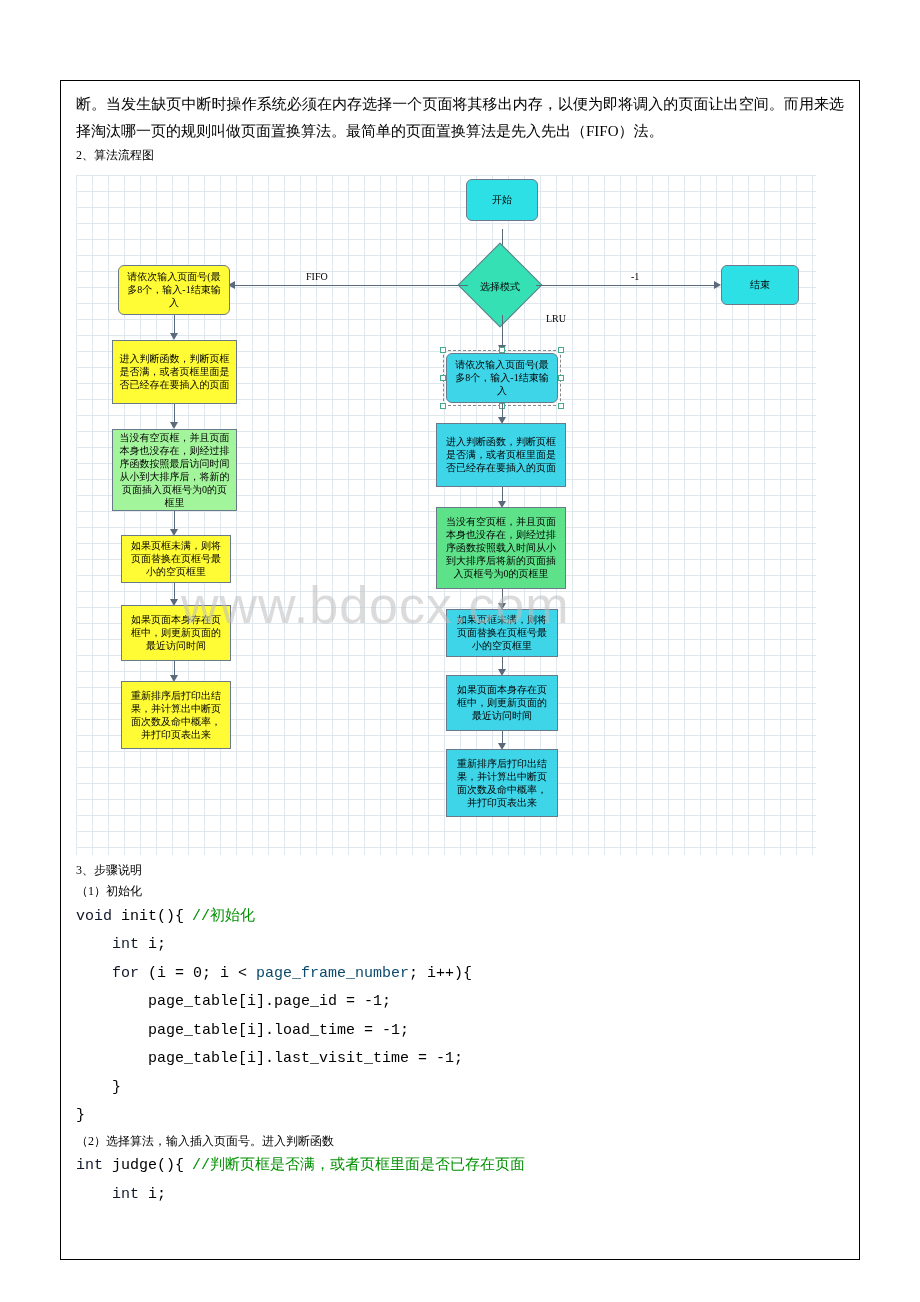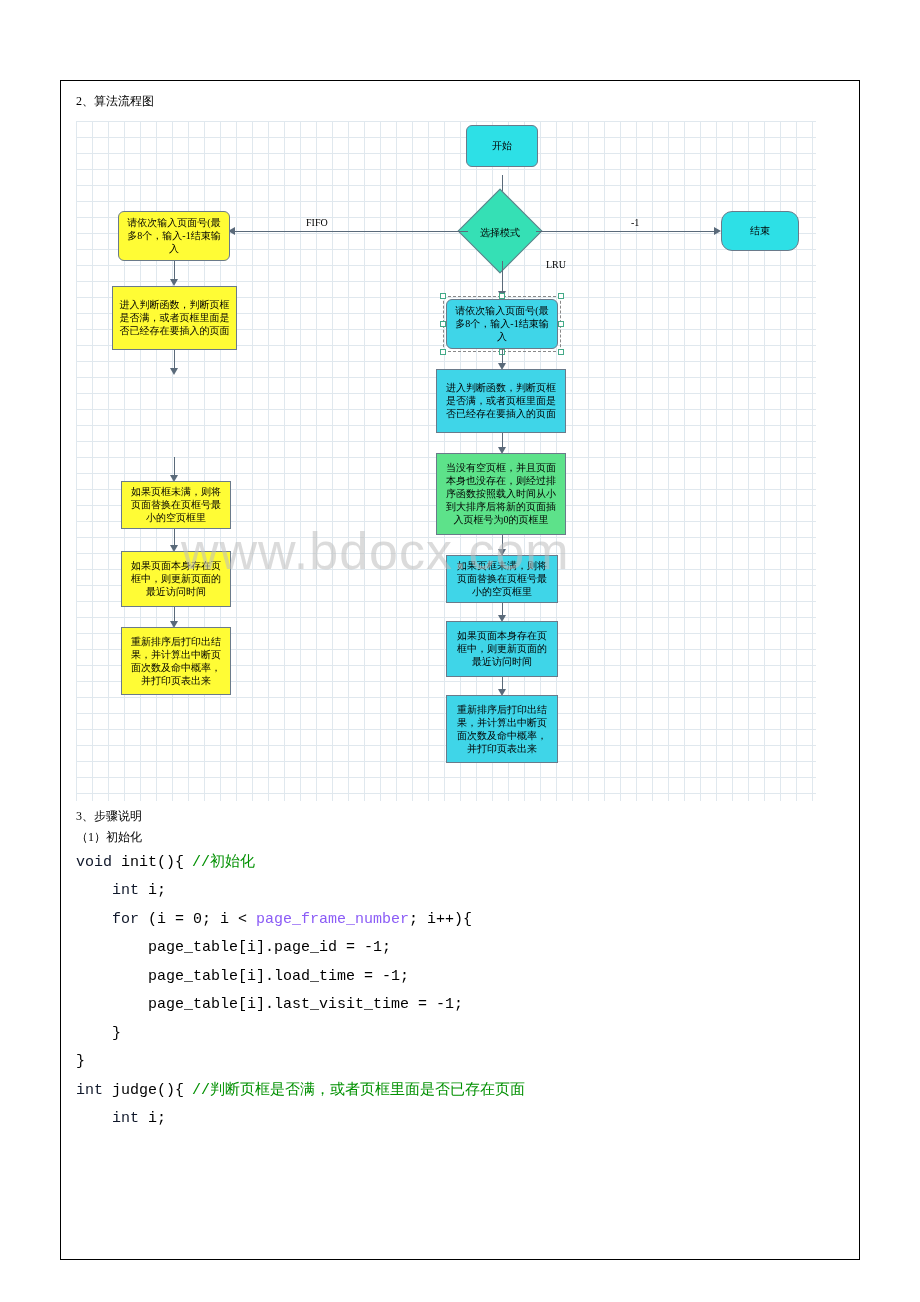--- a/index.html
+++ b/index.html
@@ -125,28 +125,29 @@
     pointer-events: none;
     z-index: 5;
   }
   .code {
     font-family: "SimSun", "Courier New", monospace;
     font-size: 15px;
     line-height: 1.9;
     white-space: pre;
   }
   .kw-blue { color: #0f172a; }
-  .kw-purple { color: #8b5cf6; }
+  .kw-purple { color: #0c4a6e; }
   .kw-green { color: #009000; margin-left: 8px; }
 </style>
 </head>
 <body>
 
 <div class="page-border">
 
+  <p class="para">断。当发生缺页中断时操作系统必须在内存选择一个页面将其移出内存，以便为即将调入的页面让出空间。而用来选择淘汰哪一页的规则叫做页面置换算法。最简单的页面置换算法是先入先出（FIFO）法。</p>
   <p class="section-title">2、算法流程图</p>
 
   <div class="flowchart">
 
     <div class="watermark" style="left:105px; top:400px;">www.bdocx.com</div>
 
     <div class="node round cyan-bright" style="left:390px; top:4px; width:72px; height:42px;">开始</div>
 
     <div class="arrow arrow-v" style="left:426px; top:54px; height:30px;"></div>
     <div class="arrow-head-down" style="left:422px; top:80px;"></div>
@@ -155,34 +156,35 @@
     <div class="diamond-label" style="left:404px; top:105px;">选择模式</div>
 
     <div class="arrow arrow-h" style="left:158px; top:110px; width:234px;"></div>
     <div class="arrow-head-left" style="left:152px; top:106px;"></div>
     <div class="edge-label" style="left:230px; top:96px;">FIFO</div>
 
     <div class="arrow arrow-h" style="left:460px; top:110px; width:180px;"></div>
     <div class="arrow-head-right" style="left:638px; top:106px;"></div>
     <div class="edge-label" style="left:555px; top:96px;">-1</div>
 
-    <div class="node round cyan-bright" style="left:645px; top:90px; width:78px; height:40px;border-radius:11px;">结束</div>
+    <div class="node round cyan-bright" style="left:645px; top:90px; width:78px; height:40px;">结束</div>
 
     <div class="arrow arrow-v" style="left:426px; top:140px; height:34px;"></div>
     <div class="arrow-head-down" style="left:422px; top:170px;"></div>
     <div class="edge-label" style="left:470px; top:138px;">LRU</div>
 
     <div class="node round yellow" style="left:42px; top:90px; width:112px; height:50px;">请依次输入页面号(最多8个，输入-1结束输入</div>
     <div class="arrow arrow-v" style="left:98px; top:140px; height:22px;"></div>
     <div class="arrow-head-down" style="left:94px; top:158px;"></div>
 
     <div class="node yellow" style="left:36px; top:165px; width:125px; height:64px;">进入判断函数，判断页框是否满，或者页框里面是否已经存在要插入的页面</div>
     <div class="arrow arrow-v" style="left:98px; top:229px; height:22px;"></div>
     <div class="arrow-head-down" style="left:94px; top:247px;"></div>
 
+    <div class="node green-lt" style="left:36px; top:254px; width:125px; height:82px;">当没有空页框，并且页面本身也没存在，则经过排序函数按照最后访问时间从小到大排序后，将新的页面插入页框号为0的页框里</div>
     <div class="arrow arrow-v" style="left:98px; top:336px; height:22px;"></div>
     <div class="arrow-head-down" style="left:94px; top:354px;"></div>
 
     <div class="node yellow" style="left:45px; top:360px; width:110px; height:48px;">如果页框未满，则将页面替换在页框号最小的空页框里</div>
     <div class="arrow arrow-v" style="left:98px; top:408px; height:20px;"></div>
     <div class="arrow-head-down" style="left:94px; top:424px;"></div>
 
     <div class="node yellow" style="left:45px; top:430px; width:110px; height:56px;">如果页面本身存在页框中，则更新页面的最近访问时间</div>
     <div class="arrow arrow-v" style="left:98px; top:486px; height:18px;"></div>
     <div class="arrow-head-down" style="left:94px; top:500px;"></div>
@@ -228,17 +230,18 @@
 
   <div class="code"><span class="kw-blue">void</span><span> init(){</span><span class="kw-green">//初始化</span>
     <span class="kw-blue">int</span><span> i;</span>
     <span class="kw-blue">for</span><span> (i = 0; i &lt; </span><span class="kw-purple">page_frame_number</span><span>; i++){</span>
 <span>        page_table[i].page_id = -1;</span>
 <span>        page_table[i].load_time = -1;</span>
 <span>        page_table[i].last_visit_time = -1;</span>
 <span>    }</span>
 <span>}</span></div>
 
+  <p class="section-title">（2）选择算法，输入插入页面号。进入判断函数</p>
 
   <div class="code"><span class="kw-blue">int</span><span> judge(){</span><span class="kw-green">//判断页框是否满，或者页框里面是否已存在页面</span>
     <span class="kw-blue">int</span><span> i;</span></div>
 
 </div>
 
 </body></html>

